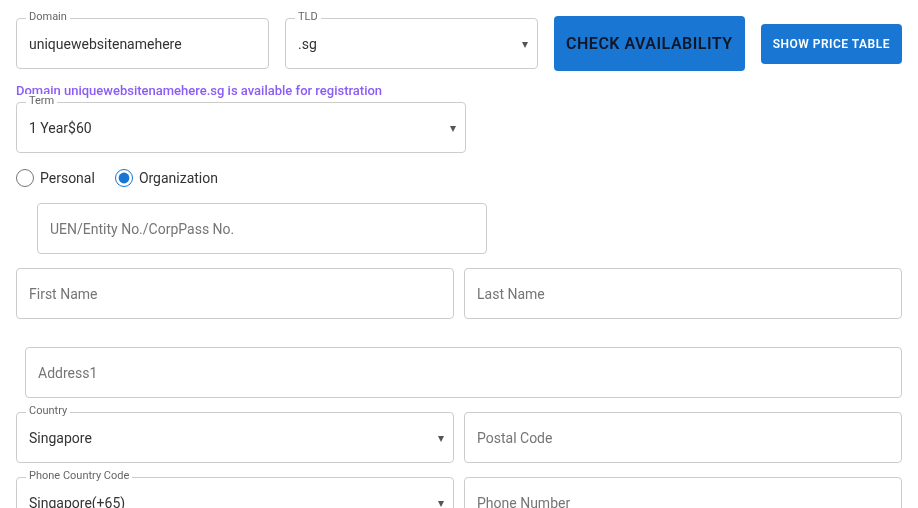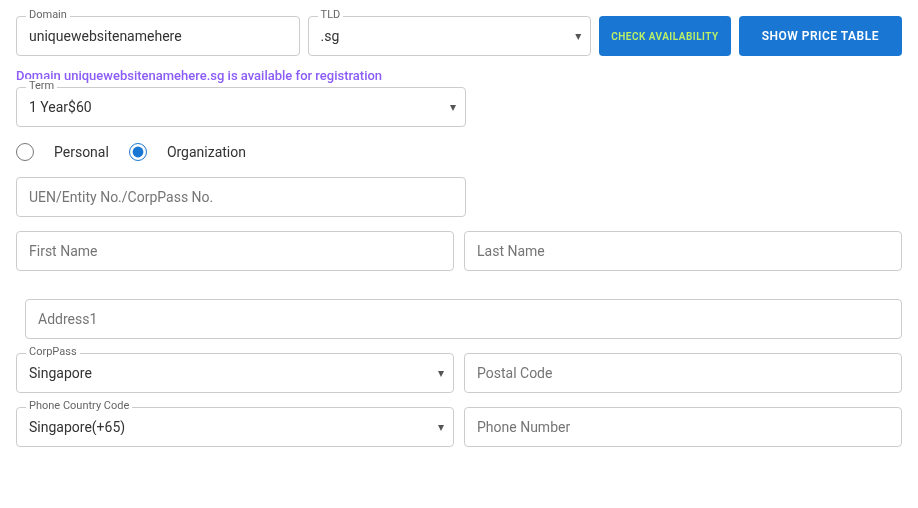--- a/index.html
+++ b/index.html
@@ -19,21 +19,21 @@
     }
 
     .page-wrapper {
       padding: 16px 16px;
     }
 
     
     .domain-row {
       display: flex;
       align-items: center;
-      gap: 8px;
+      gap: 16px;
       margin-bottom: 12px;
     }
 
     .field-wrapper {
       position: relative;
       flex: 1;
     }
 
     .field-wrapper label {
       position: absolute;
@@ -42,21 +42,21 @@
       background: #fff;
       font-size: 11px;
       color: #666;
       padding: 0 3px;
       z-index: 1;
     }
 
     .field-wrapper input,
     .field-wrapper select {
       width: 100%;
-      height: 40px;
+      height: 51px;
       border: 1px solid #ccc;
       border-radius: 4px;
       padding: 0 12px;
       font-size: 14px;
       color: #333;
       outline: none;
       background: #fff;
     }
 
     .field-wrapper select {
@@ -74,36 +74,36 @@
       color: #555;
       font-size: 12px;
     }
 
     .tld-wrapper {
       position: relative;
       width: 130px;
     }
 
     .btn-check {
+      height: 55px;
+      padding: 0 12px;
+      background: #1976d2;
+      color: #0f172a;
+      border: none;
+      border-radius: 4px;
+      font-size: 16px;
+      font-weight: 600;
+      cursor: pointer;
+      white-space: nowrap;
+      letter-spacing: 0.5px;
+    }
+
+    .btn-price {
       height: 40px;
       padding: 0 12px;
-      background: #1976d2;
-      color: #bef264;
-      border: none;
-      border-radius: 4px;
-      font-size: 10px;
-      font-weight: 600;
-      cursor: pointer;
-      white-space: nowrap;
-      letter-spacing: 0.5px;
-    }
-
-    .btn-price {
-      height: 40px;
-      padding: 0 23px;
       background: #1976d2;
       color: #fff;
       border: none;
       border-radius: 4px;
       font-size: 12px;
       font-weight: 600;
       cursor: pointer;
       white-space: nowrap;
       letter-spacing: 0.5px;
     }
@@ -138,21 +138,21 @@
     .radio-group {
       display: flex;
       align-items: center;
       gap: 20px;
       margin-bottom: 16px;
     }
 
     .radio-option {
       display: flex;
       align-items: center;
-      gap: 20px;
+      gap: 6px;
       cursor: pointer;
     }
 
     .radio-option input[type="radio"] {
       width: 18px;
       height: 18px;
       cursor: pointer;
       accent-color: #1976d2;
     }
 
@@ -161,20 +161,21 @@
       color: #333;
     }
 
     
     .uen-row {
       margin-bottom: 14px;
     }
 
     .uen-row .field-wrapper {
       width: 450px;
+      margin-left: 21px;
     }
 
     
     .form-row {
       display: flex;
       gap: 10px;
       margin-bottom: 14px;
     }
 
     .form-row .field-wrapper {
@@ -261,21 +262,21 @@
   </div>
 
   <div class="form-row-single">
     <div class="field-wrapper">
       <input type="text" placeholder="Address1" style="">
     </div>
   </div>
 
   <div class="form-row">
     <div class="field-wrapper">
-      <label>CorpPass</label>
+      <label>Country</label>
       <select>
         <option>Singapore</option>
         <option>Malaysia</option>
         <option>United States</option>
         <option>United Kingdom</option>
       </select>
       <span class="select-arrow">▾</span>
     </div>
     <div class="field-wrapper">
       <input type="text" placeholder="Postal Code" style="">

